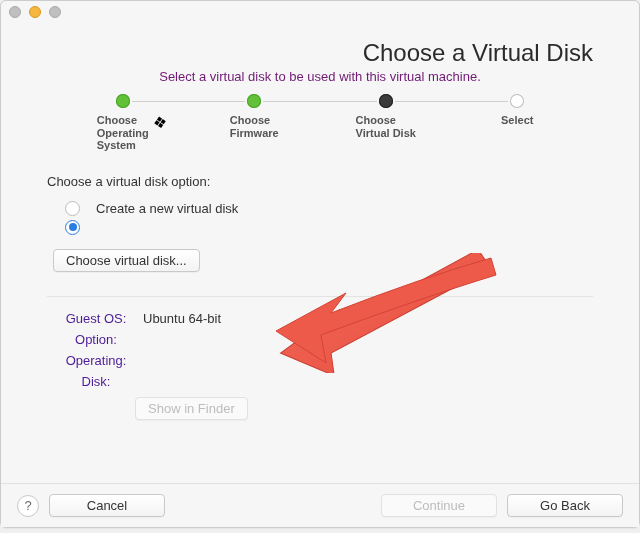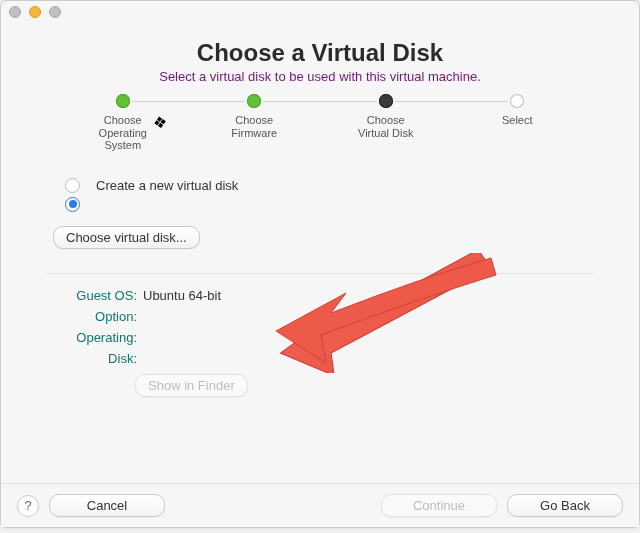--- a/index.html
+++ b/index.html
@@ -44,22 +44,22 @@
   .body {
     flex: 1;
     padding: 10px 46px 0 46px;
     display: flex;
     flex-direction: column;
     position: relative;
   }
 
   h1.title {
     margin: 6px 0 2px 0;
-    text-align: center;
-    font-weight: 700;
+    text-align: right;
+    font-weight: 400;
     font-size: 24px;
     color: #2b2b2b;
   }
   .subtitle {
     text-align: center;
     color: #701a75;
     font-size: 13px;
     margin-bottom: 10px;
   }
 
@@ -97,22 +97,23 @@
     width: 14px; height: 14px;
     border-radius: 50%;
     margin: 0 2px;
     box-sizing: border-box;
   }
   .dot.done    { background:#62c138; box-shadow: inset 0 0 0 1px #4aa326; }
   .dot.current { background:#3b3b3b; box-shadow: inset 0 0 0 1px #222; }
   .dot.future  { background:#fff; box-shadow: inset 0 0 0 1px #bcbcbc; }
   .step .label {
     margin-top: 6px;
-    text-align: center;
+    text-align: left;
     white-space: pre-line;
+    font-weight: bold;
   }
 
   .section-label {
     font-size: 13px;
     color: #333;
     margin-bottom: 8px;
   }
 
   .radios {
     margin-left: 18px;
@@ -142,21 +143,21 @@
     left:50%; top:50%;
     transform:translate(-50%,-50%);
     width:8px; height:8px; border-radius:50%;
     background:#2a7de1;
   }
 
   .mac-btn {
     display:inline-block;
     background: linear-gradient(#ffffff,#f3f3f3);
     border:1px solid #c9c9c9;
-    border-radius:10px;
+    border-radius:4px;
     padding:3px 12px;
     font-size:13px;
     color:#333;
     min-width: 60px;
     text-align:center;
     box-shadow: 0 1px 0 rgba(0,0,0,0.03);
   }
   .mac-btn.disabled {
     color:#bdbdbd;
     border-color:#e1e1e1;
@@ -174,21 +175,21 @@
     margin: 18px 0 14px 0;
   }
 
   .kv {
     display:grid;
     grid-template-columns: 88px 1fr;
     row-gap: 6px;
     margin-left: 8px;
     font-size:13px;
   }
-  .kv .k { text-align:right; color:#0f766e; padding-right:6px; }
+  .kv .k { text-align:center; color:#4c1d95; padding-right:6px; }
   .kv .v { color:#333; }
   .show-finder-row {
     margin-top:8px;
     margin-left:88px;
   }
 
   
   .footer {
     border-top:1px solid #e1e1e1;
     background:#f6f6f6;
@@ -278,20 +279,21 @@
       <div class="step">
         <div class="dot-wrap">
             <div class="line left"></div>
             <div class="dot future"></div>
             <div class="line right"></div>
           </div>
         <div class="label">Select</div>
       </div>
     </div>
 
+    <div class="section-label">Choose a virtual disk option:</div>
 
     <div class="radios">
       <div class="radio-row">
         <span class="radio off"></span>
         <span>Create a new virtual disk</span>
       </div>
       <div class="radio-row">
         <span class="radio on"></span>
       </div>
     </div>

